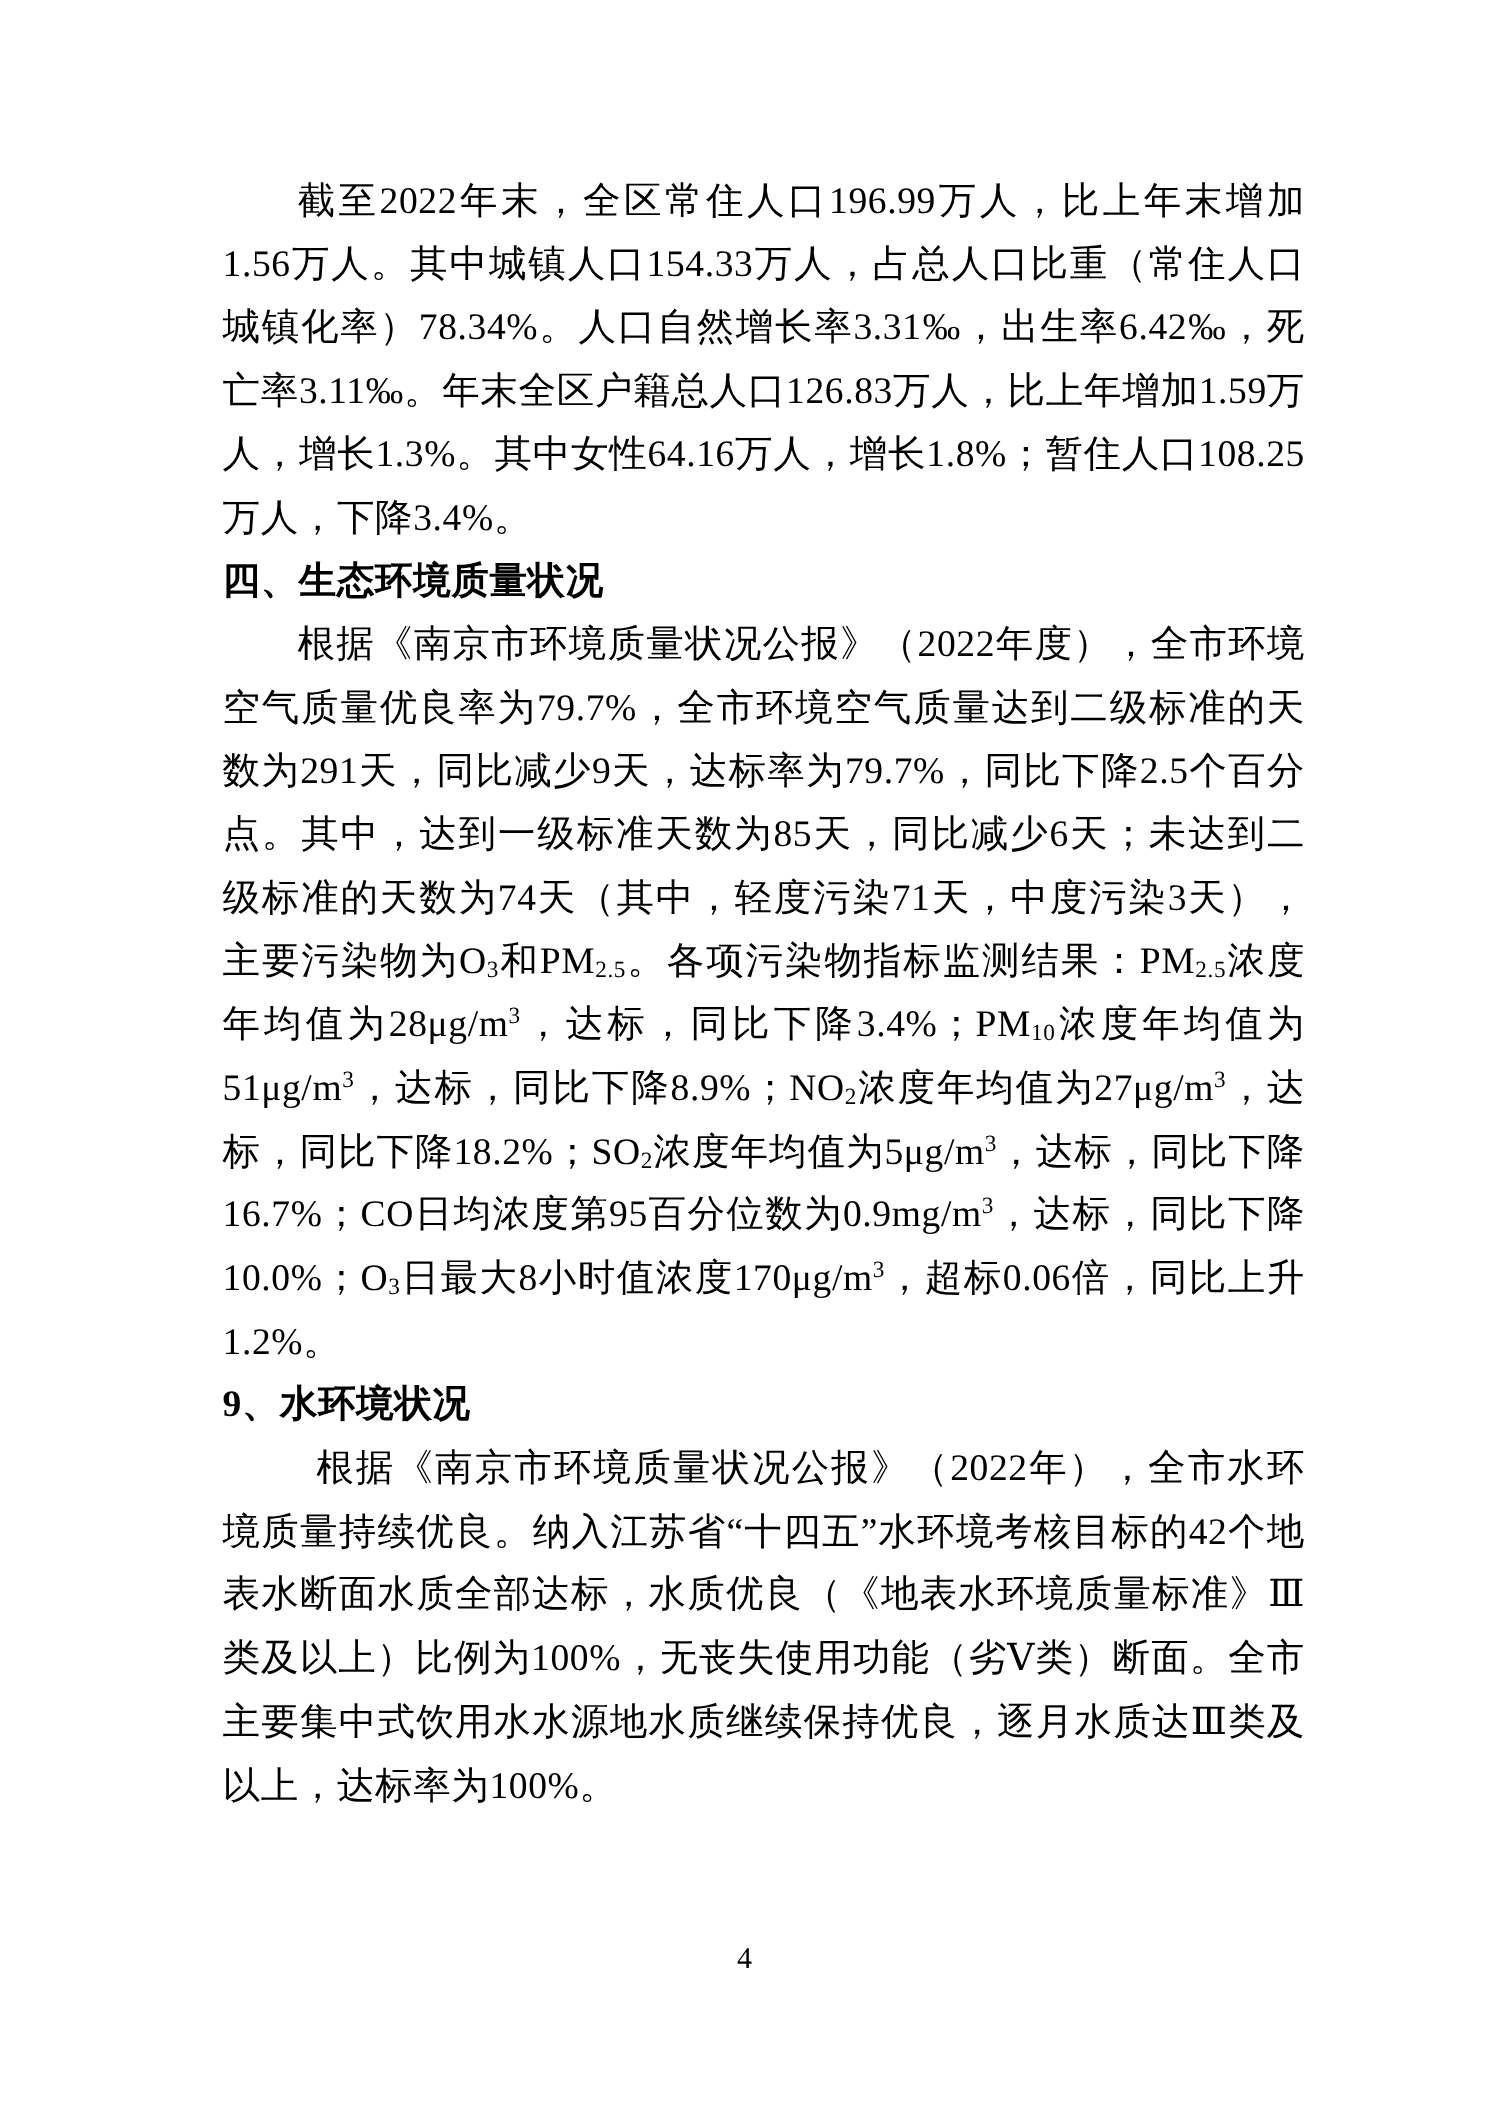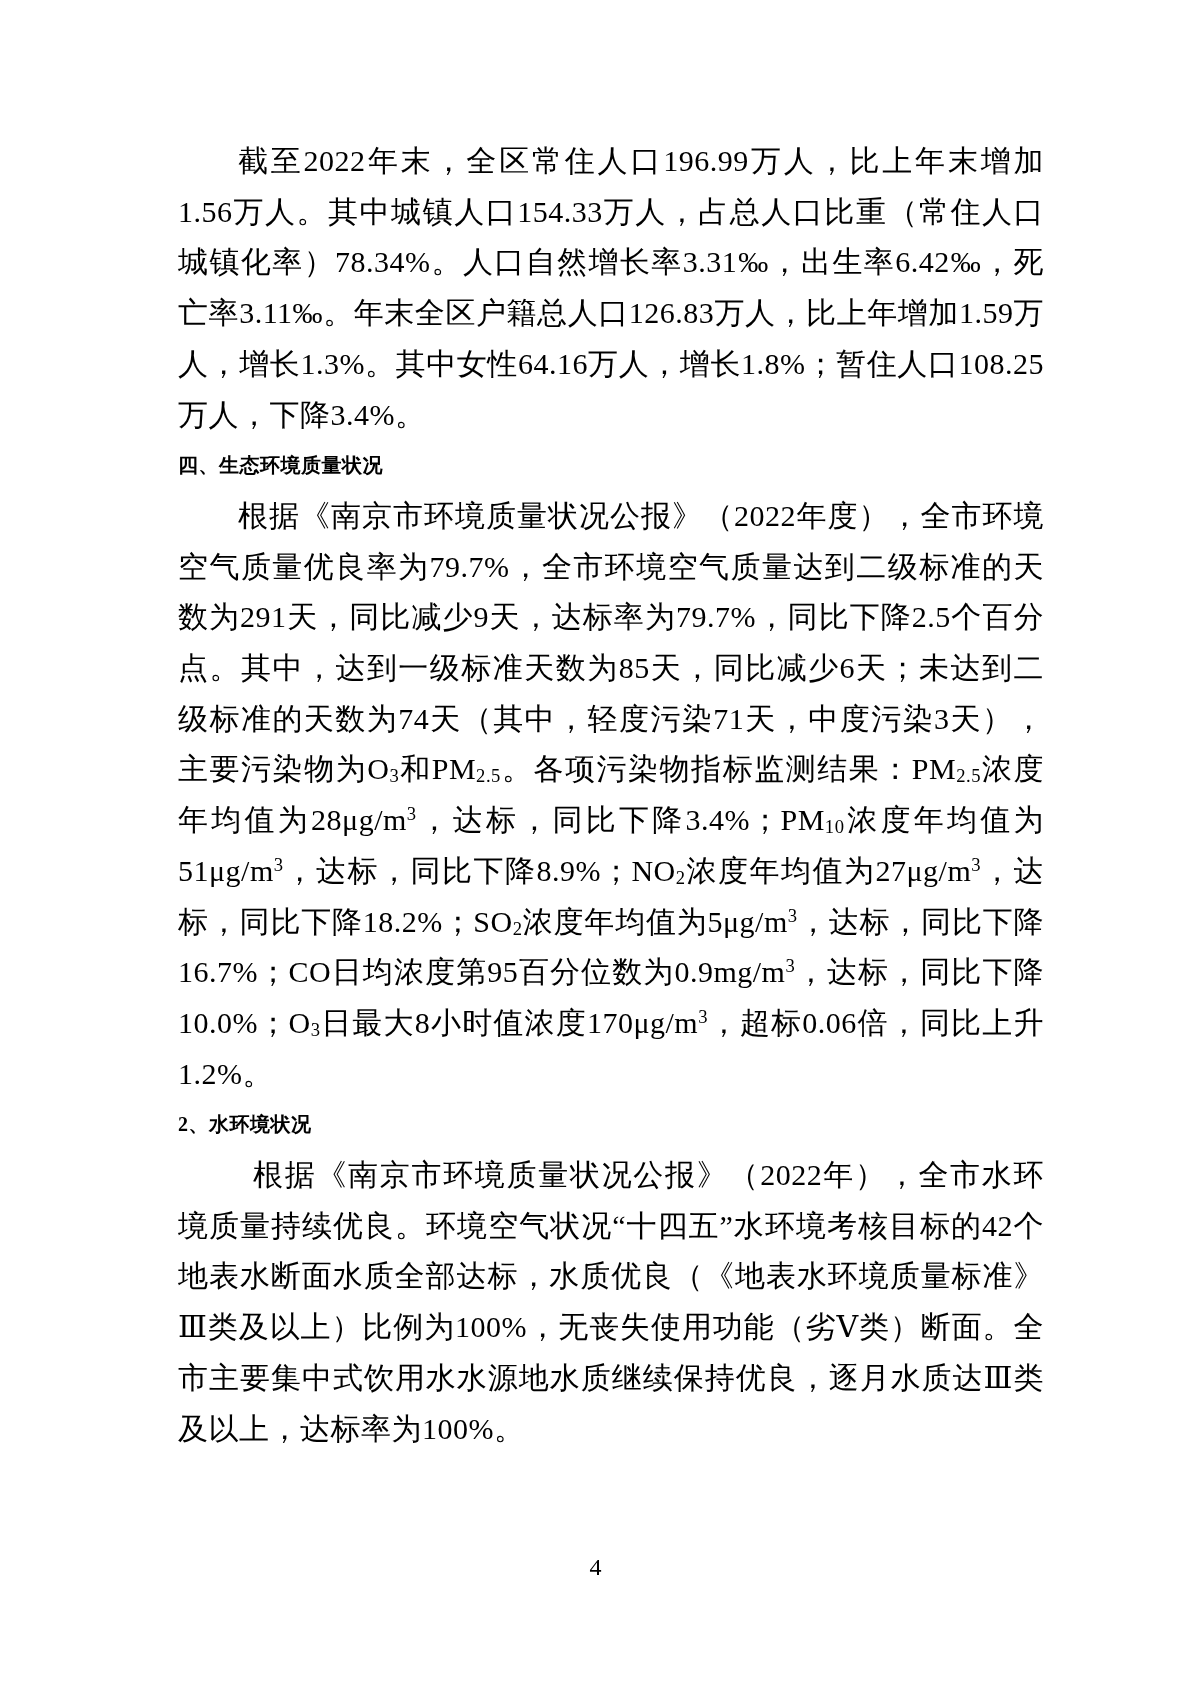--- a/index.html
+++ b/index.html
@@ -35,21 +35,21 @@
   }
   .content p {
     margin: 0;
     padding: 0;
   }
   .indent-2 { text-indent: 2em; }
   .indent-25 { text-indent: 2.5em; }
   .heading {
     margin: 0;
     padding: 0;
-    font-size: 20px;
+    font-size: 30px;
     line-height: 50.7px;
     font-weight: bold;
     text-align: left;
   }
   sub, sup {
     font-size: 0.62em;
     line-height: 0;
   }
   sub { vertical-align: -0.18em; }
   sup { vertical-align: 0.55em; }
@@ -68,20 +68,20 @@
 
 <div class="page">
   <div class="content">
     <p class="indent-2">截至2022年末，全区常住人口196.99万人，比上年末增加1.56万人。其中城镇人口154.33万人，占总人口比重（常住人口城镇化率）78.34%。人口自然增长率3.31‰，出生率6.42‰，死亡率3.11‰。年末全区户籍总人口126.83万人，比上年增加1.59万人，增长1.3%。其中女性64.16万人，增长1.8%；暂住人口108.25万人，下降3.4%。</p>
 
     <p class="heading">四、生态环境质量状况</p>
 
 
     <p class="indent-2">根据《南京市环境质量状况公报》（2022年度），全市环境空气质量优良率为79.7%，全市环境空气质量达到二级标准的天数为291天，同比减少9天，达标率为79.7%，同比下降2.5个百分点。其中，达到一级标准天数为85天，同比减少6天；未达到二级标准的天数为74天（其中，轻度污染71天，中度污染3天），主要污染物为O<sub>3</sub>和PM<sub>2.5</sub>。各项污染物指标监测结果：PM<sub>2.5</sub>浓度年均值为28μg/m<sup>3</sup>，达标，同比下降3.4%；PM<sub>10</sub>浓度年均值为51μg/m<sup>3</sup>，达标，同比下降8.9%；NO<sub>2</sub>浓度年均值为27μg/m<sup>3</sup>，达标，同比下降18.2%；SO<sub>2</sub>浓度年均值为5μg/m<sup>3</sup>，达标，同比下降16.7%；CO日均浓度第95百分位数为0.9mg/m<sup>3</sup>，达标，同比下降10.0%；O<sub>3</sub>日最大8小时值浓度170μg/m<sup>3</sup>，超标0.06倍，同比上升1.2%。</p>
 
-    <p class="heading">2、水环境状况</p>
+    <p class="heading">9、水环境状况</p>
 
-    <p class="indent-25">根据《南京市环境质量状况公报》（2022年），全市水环境质量持续优良。环境空气状况“十四五”水环境考核目标的42个地表水断面水质全部达标，水质优良（《地表水环境质量标准》Ⅲ类及以上）比例为100%，无丧失使用功能（劣Ⅴ类）断面。全市主要集中式饮用水水源地水质继续保持优良，逐月水质达Ⅲ类及以上，达标率为100%。</p>
+    <p class="indent-25">根据《南京市环境质量状况公报》（2022年），全市水环境质量持续优良。纳入江苏省“十四五”水环境考核目标的42个地表水断面水质全部达标，水质优良（《地表水环境质量标准》Ⅲ类及以上）比例为100%，无丧失使用功能（劣Ⅴ类）断面。全市主要集中式饮用水水源地水质继续保持优良，逐月水质达Ⅲ类及以上，达标率为100%。</p>
 
   </div>
 
   <div class="page-number">4</div>
 </div>
 
 </body></html>

